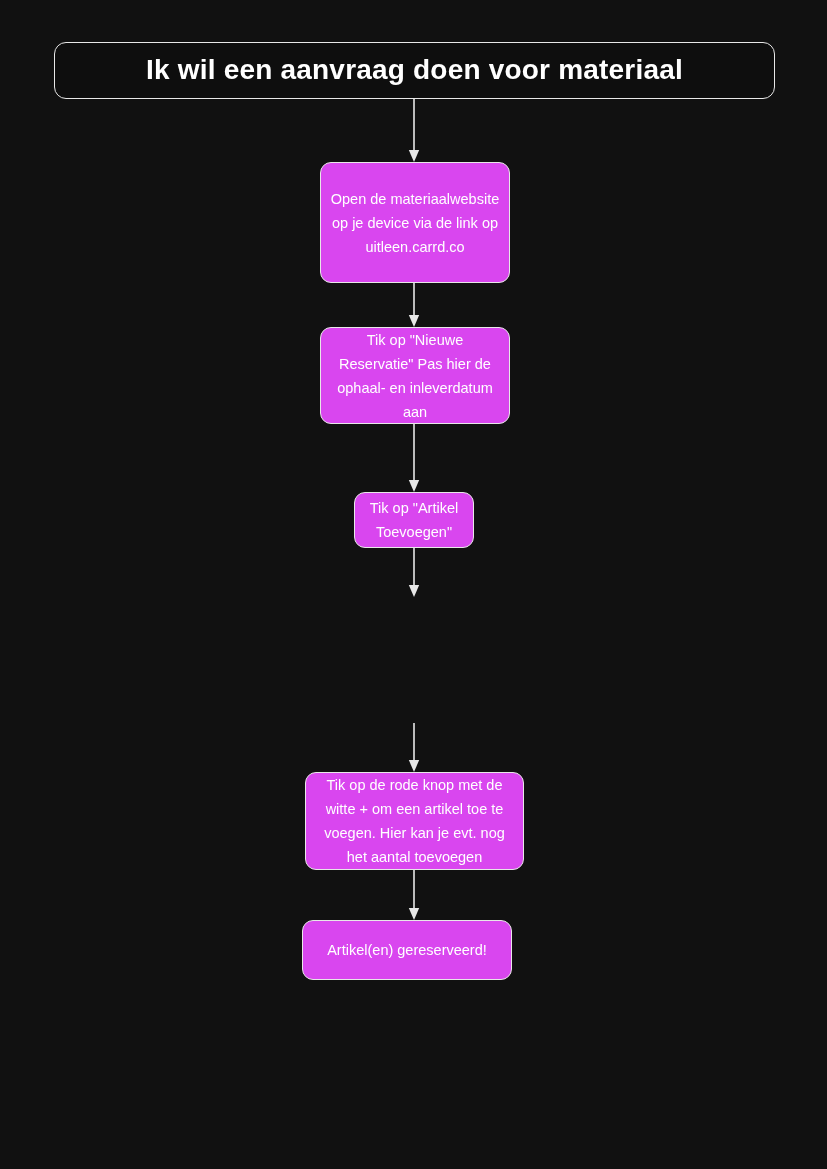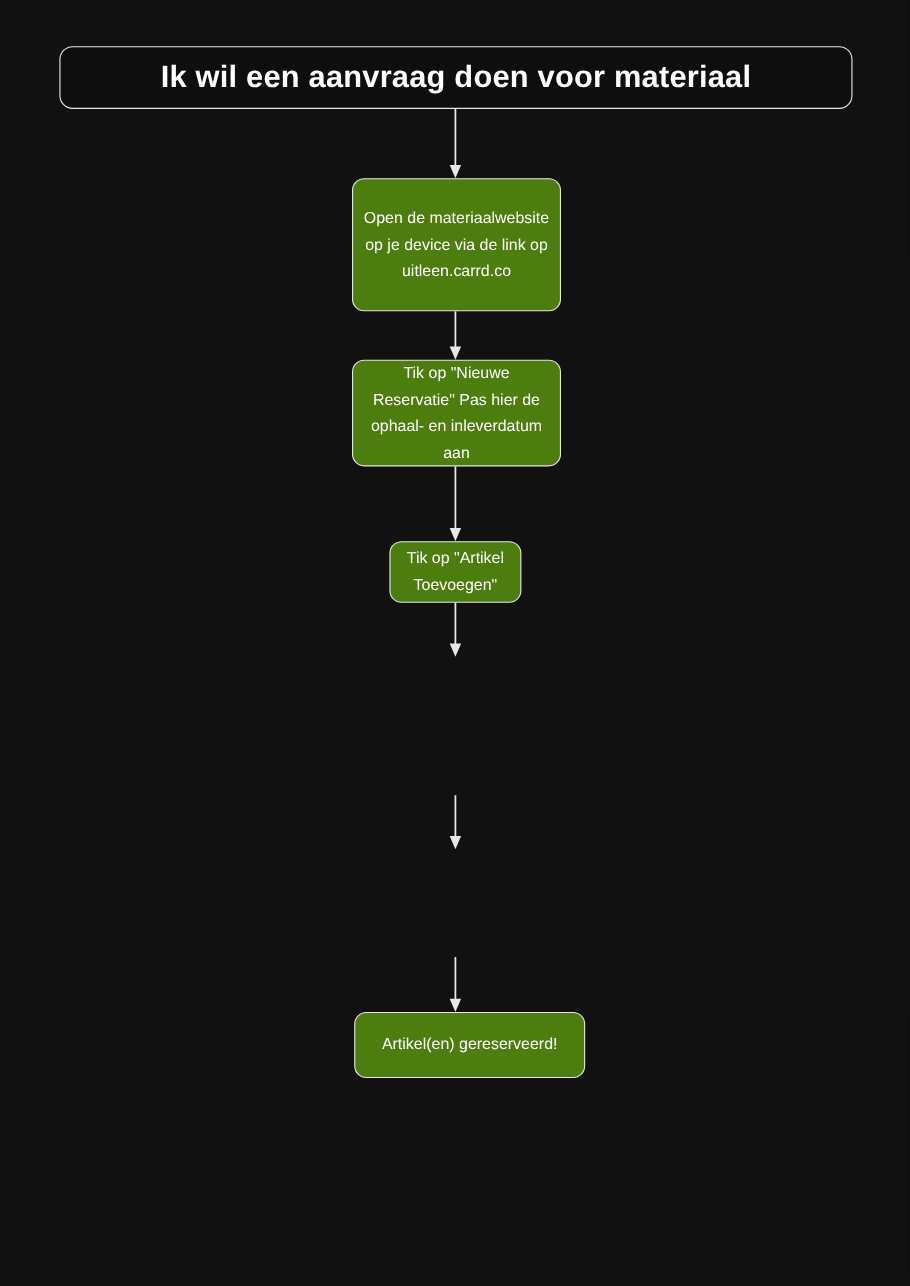--- a/index.html
+++ b/index.html
@@ -45,21 +45,21 @@
     text-align: center;
     white-space: nowrap;
   }
 
   
   .node {
     position: absolute;
     box-sizing: border-box;
     border: 1.4px solid #e8e8e8;
     border-radius: 11px;
-    background: #4d7c0f;
+    background: #d946ef;
     display: flex;
     align-items: center;
     justify-content: center;
     padding: 4px 8px;
   }
   .node .node-text {
     color: #ffffff;
     font-size: 14.5px;
     font-weight: normal;
     line-height: 24px;
@@ -133,25 +133,31 @@
   </div>
 
 
   <div class="connector" style="left:406px; top:723px; width:16px; height:50px;">
     <svg width="16" height="50" viewBox="0 0 16 50">
       <line x1="8" y1="0" x2="8" y2="39" stroke="#e8e8e8" stroke-width="1.6"></line>
       <polygon points="8,49 2.8,37 13.2,37" fill="#e8e8e8"></polygon>
     </svg>
   </div>
 
+  <div class="node" style="left:305px; top:772px; width:219px; height:98px;">
+    <span class="node-text">Tik op de rode knop met de
+witte + om een artikel toe te
+voegen. Hier kan je evt. nog
+het aantal toevoegen</span>
+  </div>
 
   <div class="connector" style="left:406px; top:870px; width:16px; height:51px;">
     <svg width="16" height="51" viewBox="0 0 16 51">
       <line x1="8" y1="0" x2="8" y2="40" stroke="#e8e8e8" stroke-width="1.6"></line>
       <polygon points="8,50 2.8,38 13.2,38" fill="#e8e8e8"></polygon>
     </svg>
   </div>
 
-  <div class="node" style="left:322px; top:920px; width:210px; height:60px;">
+  <div class="node" style="left:302px; top:920px; width:210px; height:60px;">
     <span class="node-text">Artikel(en) gereserveerd!</span>
   </div>
 
 </div>
 
 </body></html>

